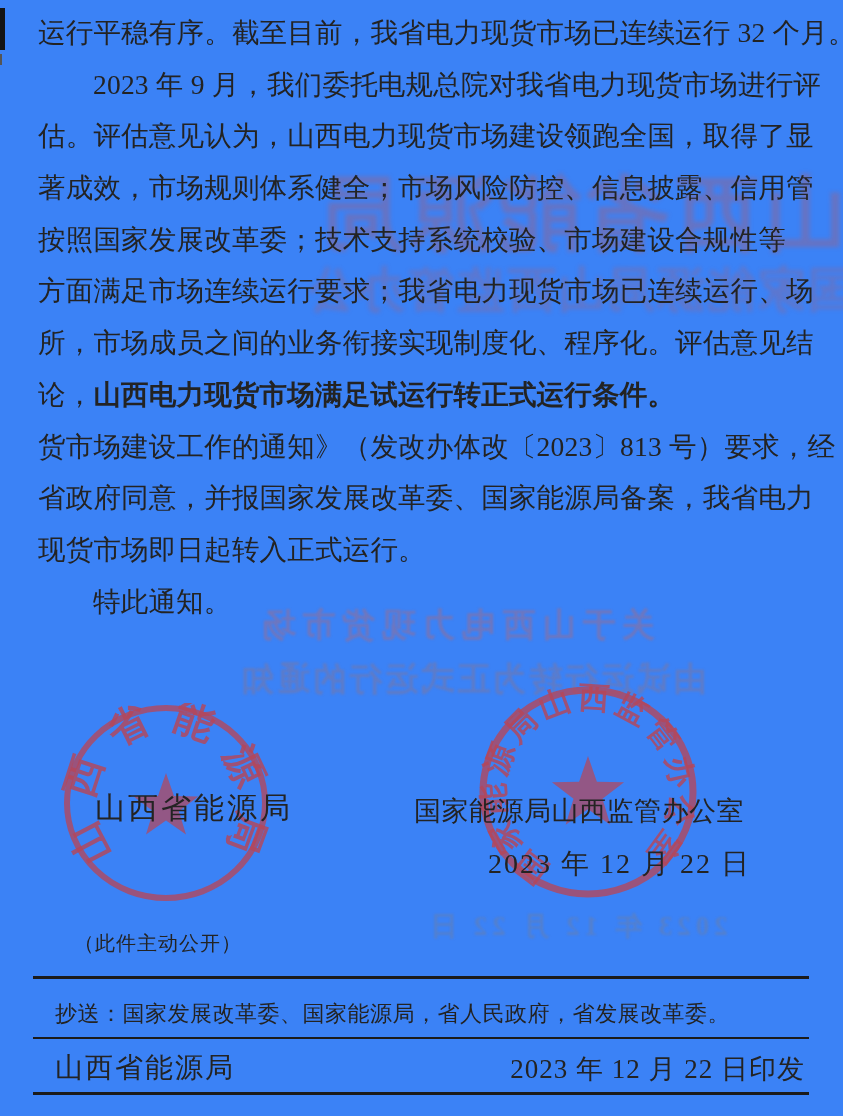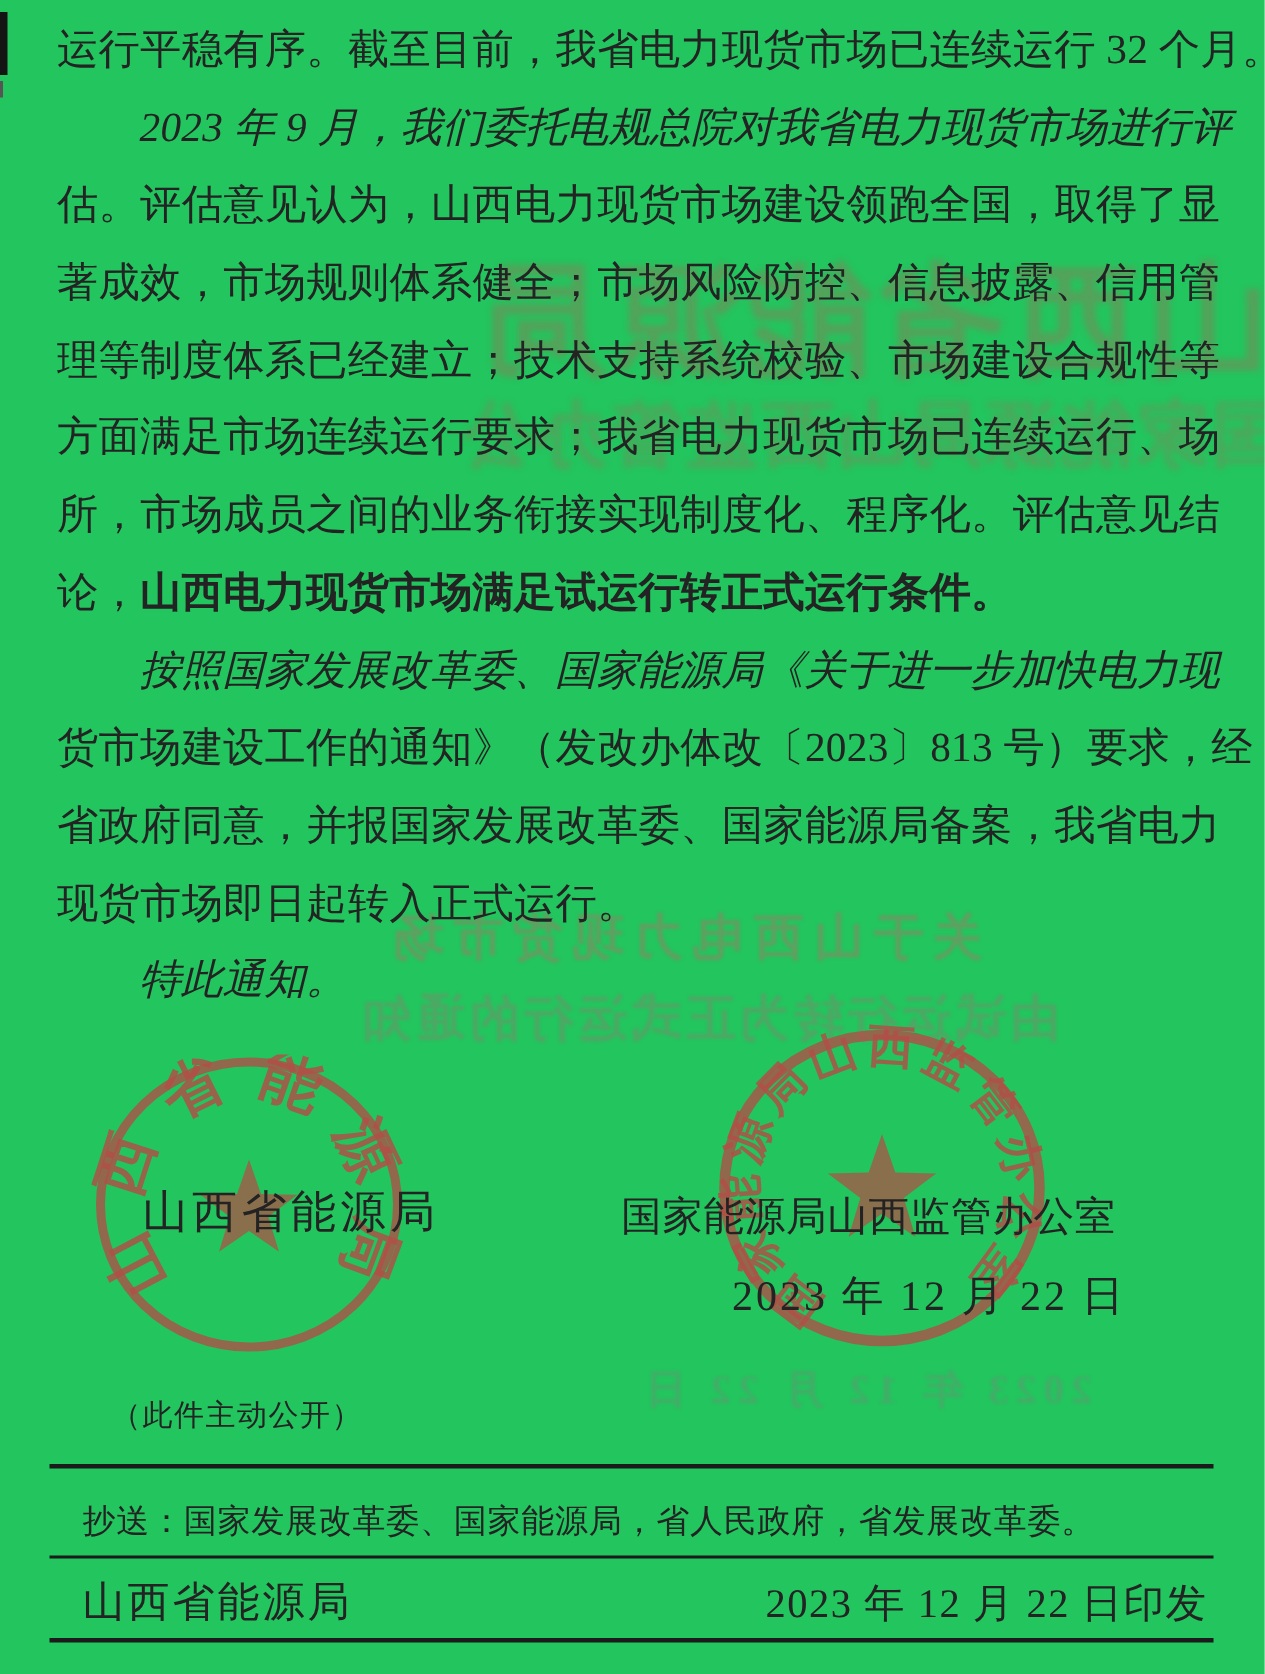--- a/index.html
+++ b/index.html
@@ -1,31 +1,31 @@
 <!DOCTYPE html>
 <html><head>
 <meta charset="utf-8">
 <style>
   html,body{margin:0;padding:0;}
   .page{
     position:relative;
     width:843px;height:1116px;
-    background:#22c55e;
+    background:#3b82f6;
     overflow:hidden;
     font-family:"Liberation Serif", serif;
     color:#232323;
   }
   
   .body-text{
     position:absolute;left:38px;top:7px;width:790px;
     font-size:27.5px;line-height:51.7px;letter-spacing:0.2px;
     white-space:nowrap;z-index:2;
   }
   .line{height:51.7px;}
-  .indent{padding-left:55px;font-style:italic;}
+  .indent{padding-left:55px;}
   .bold{font-weight:bold;}
   
   .ghost{
     position:absolute;transform:scaleX(-1);
     font-weight:bold;white-space:nowrap;z-index:0;pointer-events:none;
   }
   .g-masthead1{left:300px;top:160px;width:545px;font-size:82px;letter-spacing:6px;
     color:rgba(199,84,84,0.30);filter:blur(2px);}
   .g-masthead2{left:310px;top:258px;width:545px;height:66px;overflow:hidden;
     font-size:48px;letter-spacing:2px;color:rgba(199,84,84,0.25);filter:blur(2px);}
@@ -70,25 +70,24 @@
   <div class="ghost g-masthead2">国家能源局山西监管办公室</div>
   <div class="ghost g-title1">关于山西电力现货市场</div>
   <div class="ghost g-title2">由试运行转为正式运行的通知</div>
   <div class="ghost g-date">2023 年 12 月 22 日</div>
 
   <div class="body-text">
     <div class="line">运行平稳有序。截至目前，我省电力现货市场已连续运行 32 个月。</div>
     <div class="line indent">2023 年 9 月，我们委托电规总院对我省电力现货市场进行评</div>
     <div class="line">估。评估意见认为，山西电力现货市场建设领跑全国，取得了显</div>
     <div class="line">著成效，市场规则体系健全；市场风险防控、信息披露、信用管</div>
-    <div class="line">理等制度体系已经建立；技术支持系统校验、市场建设合规性等</div>
+    <div class="line">按照国家发展改革委；技术支持系统校验、市场建设合规性等</div>
     <div class="line">方面满足市场连续运行要求；我省电力现货市场已连续运行、场</div>
     <div class="line">所，市场成员之间的业务衔接实现制度化、程序化。评估意见结</div>
     <div class="line"><span>论，</span><span class="bold">山西电力现货市场满足试运行转正式运行条件。</span></div>
-    <div class="line indent">按照国家发展改革委、国家能源局《关于进一步加快电力现</div>
     <div class="line">货市场建设工作的通知》（发改办体改〔2023〕813 号）要求，经</div>
     <div class="line">省政府同意，并报国家发展改革委、国家能源局备案，我省电力</div>
     <div class="line">现货市场即日起转入正式运行。</div>
     <div class="line indent">特此通知。</div>
   </div>
 
   <svg class="seal seal-left" width="210" height="200" viewBox="0 0 210 200">
     <ellipse cx="105" cy="100" rx="99" ry="95" fill="none" stroke="rgba(198,62,68,0.78)" stroke-width="6"></ellipse>
     <polygon points="105,70 113,93 137.3,93.5 117.9,108.2 125,131.5 105,117.6 85,131.5 92.1,108.2 72.7,93.5 97,93" fill="rgba(198,62,68,0.72)"></polygon>
     <path id="sealArcL" d="M53.4,151.6 A73,73 0 1 1 156.6,151.6" fill="none"></path>

